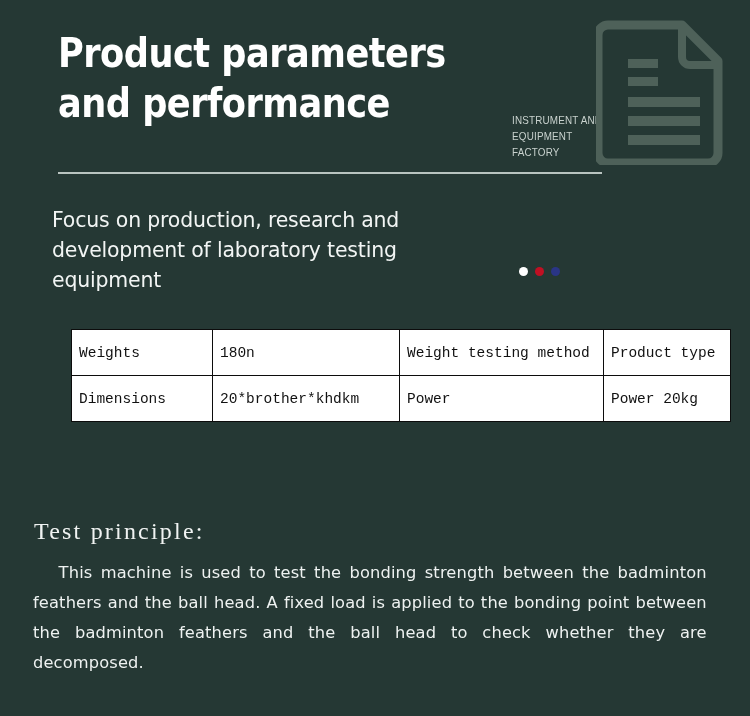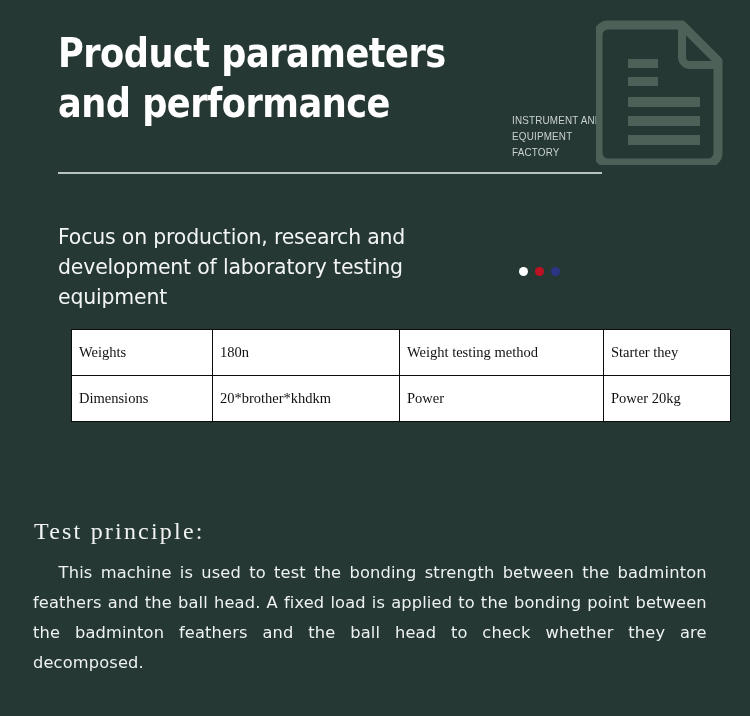--- a/index.html
+++ b/index.html
@@ -60,24 +60,23 @@
     left: 58px;
     top: 172px;
     width: 544px;
     height: 2px;
     background: #b9c4c0;
   }
 
   
   .subtitle-block {
     position: absolute;
-    left: 58px;
+    left: 52px;
     top: 205px;
     width: 450px;
-    margin-top: 17px;
   }
   .subtitle {
     color: #f2f5f4;
     font-family: "DejaVu Sans", sans-serif;
     font-size: 22px;
     line-height: 30px;
     letter-spacing: -0.2px;
     transform: scaleX(0.93);
     transform-origin: left top;
     white-space: pre-line;
@@ -103,21 +102,21 @@
     left: 71px;
     top: 329px;
     width: 599px;
     border-collapse: collapse;
     background: #ffffff;
     table-layout: fixed;
   }
   .spec-table td {
     border: 1.5px solid #0c0c0c;
     color: #111111;
-    font-family: Liberation Serif, serif;
+    font-family: Liberation Mono, monospace;
     font-size: 14.5px;
     height: 45px;
     padding: 0 7px;
     vertical-align: middle;
     white-space: nowrap;
     overflow: hidden;
   }
   .c1 { width: 126px; }
   .c2 { width: 172px; }
   .c3 { width: 189px; }
@@ -187,21 +186,21 @@
   <span class="dot" style="background:#c01023"></span>
   <span class="dot" style="background:#2a3586"></span>
 </div>
 
 <table class="spec-table">
   <tbody>
     <tr>
       <td class="c1">Weights</td>
       <td class="c2">180n</td>
       <td class="c3">Weight testing method</td>
-      <td class="c4">Starter they</td>
+      <td class="c4">Product type</td>
     </tr>
     <tr>
       <td class="c1">Dimensions</td>
       <td class="c2">20*brother*khdkm</td>
       <td class="c3">Power</td>
       <td class="c4">Power 20kg</td>
     </tr>
   </tbody>
 </table>
 

